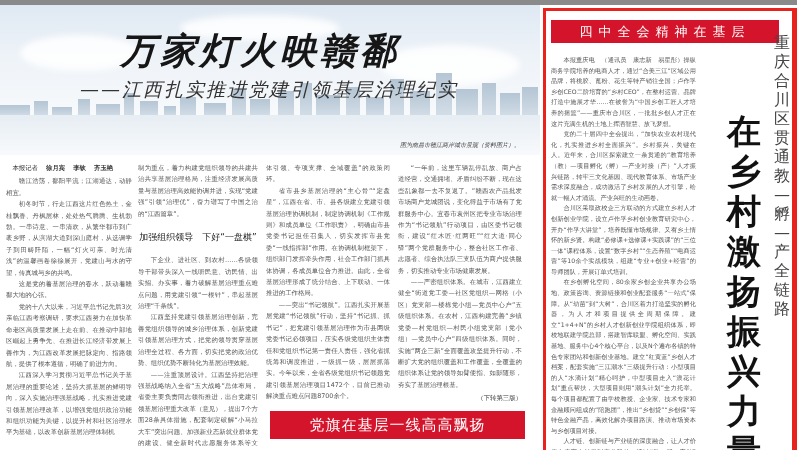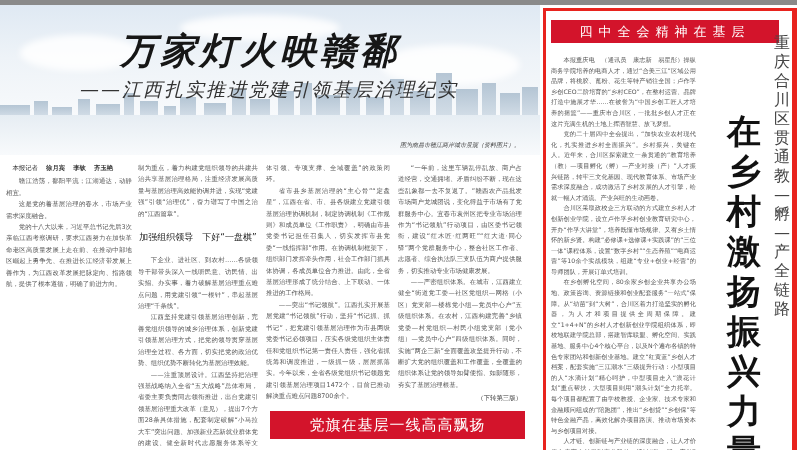--- a/index.html
+++ b/index.html
@@ -91,22 +91,24 @@
   </div>
 
   <div class="col" style="left:6px;top:158px;width:126px;height:287px;">
     <div class="byline">
       <span>本报记者</span>
       <b>徐月宾</b>
       <b>李钦</b>
       <b>齐玉艳</b>
     </div>
     <p>赣江浩荡，鄱阳平流；江湖通达，动静相宜。</p>
-    <p>这是党的着基层治理的春水，市场产业需求深度融合。</p>
+    <p>初冬时节，行走江西这片红色热土，金桂飘香、丹枫层林，处处热气腾腾、生机勃勃。一串诗意、一串清欢，从繁华都市到广袤乡野，从滨湖大道到深山庭村，从选调学子到田畴阡陌，一幅“灯火可亲、时光清浅”的温馨画卷徐徐展开，党建山与水的守望，传真城与乡的共鸣。</p>
+    <p>这是党的着基层治理的春水，跃动着赣鄱大地的心弦。</p>
     <p>党的十八大以来，习近平总书记先后3次亲临江西考察调研，要求江西努力在加快革命老区高质量发展上走在前、在推动中部地区崛起上勇争先、在推进长江经济带发展上善作为，为江西改革发展把脉定向、指路领航，提供了根本遵循，明确了前进方向。</p>
+    <p>江西深入学习贯彻习近平总书记关于基层治理的重要论述，坚持大抓基层的鲜明导向，深入实施治理强基战略，扎实推进党建引领基层治理改革，以增强党组织政治功能和组织功能为关键，以提升村和社区治理水平为基础，以改革创新基层治理体制机</p>
   </div>
 
   <div class="col" style="left:138px;top:158px;width:120px;height:287px;">
     <p class="noindent">制为重点，着力构建党组织领导的共建共治共享基层治理格局，注重经济发展高质量与基层治理高效能协调并进，实现“党建强”引领“治理优”，奋力谱写了中国之治的“江西篇章”。</p>
     <div class="sec-head">加强组织领导　下好“一盘棋”</div>
     <p>下企业、进社区、到农村……各级领导干部带头深入一线听民意、访民情、出实招、办实事，着力破解基层治理重点难点问题，用党建引领“一根针”，串起基层治理“千条线”。</p>
     <p>江西坚持党建引领基层治理创新，完善党组织领导的城乡治理体系，创新党建引领基层治理方式，把党的领导贯穿基层治理全过程、各方面，切实把党的政治优势、组织优势不断转化为基层治理效能。</p>
     <p>——注重顶层设计。江西坚持把治理强基战略纳入全省“五大战略”总体布局，省委主要负责同志领衔推进，出台党建引领基层治理重大改革（意见），提出7个方面28条具体措施，配套制定破解“小马拉大车”突出问题、加强新业态新就业群体党的建设、健全新时代志愿服务体系等文件，构建“1+3”政策体系，形成“总</p>
   </div>
 

